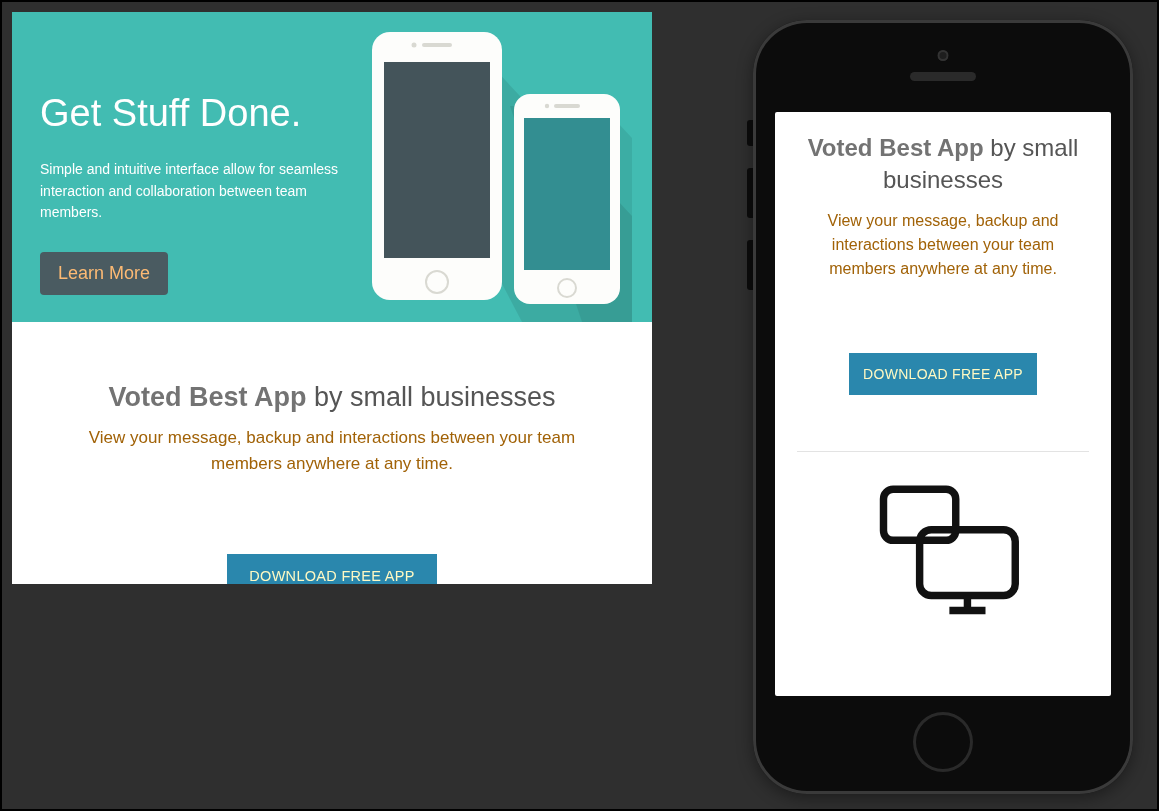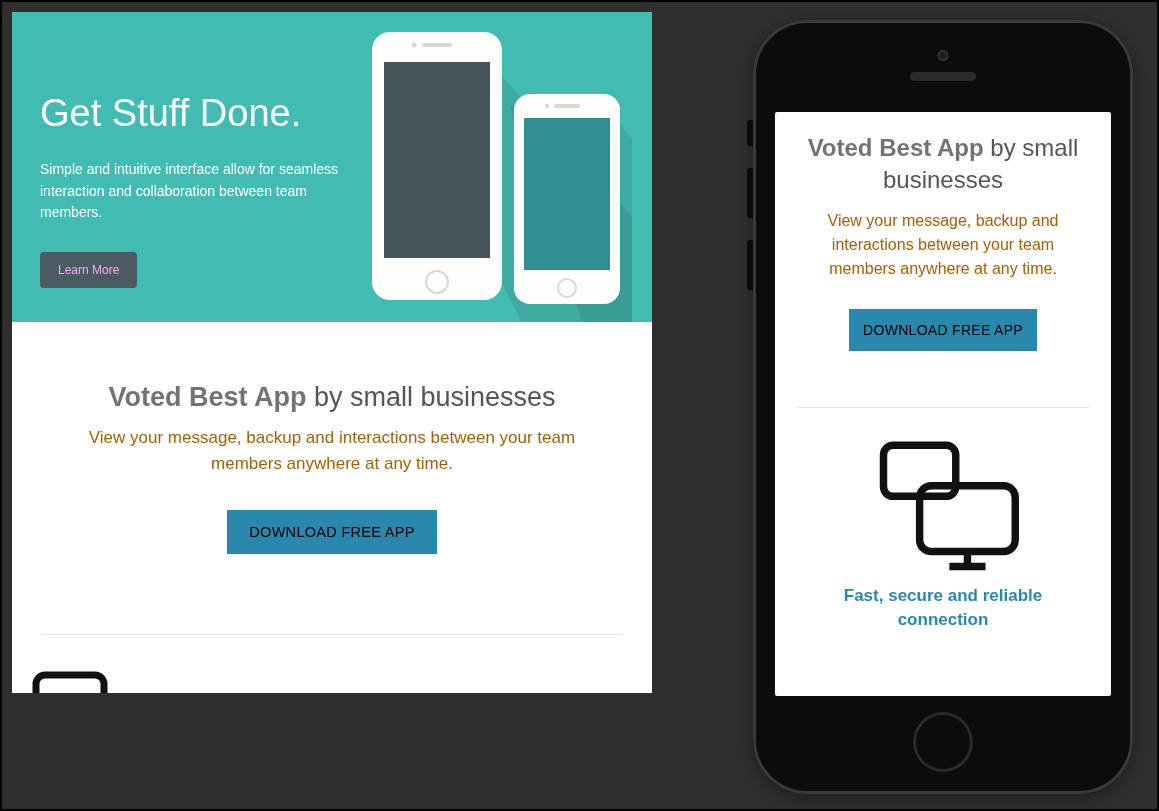--- a/index.html
+++ b/index.html
@@ -12,21 +12,21 @@
     position: relative;
     border: 2px solid #000;
   }
 
   
   .desktop-pane {
     position: absolute;
     left: 10px;
     top: 10px;
     width: 640px;
-    height: 681px;
+    height: 572px;
     background: #fff;
     overflow: hidden;
   }
 
   
   .hero {
     background: #42bcb2;
     color: #fff;
     padding: 30px 28px 0 28px;
     height: 310px;
@@ -41,24 +41,24 @@
   }
   .hero p {
     font-size: 14px;
     line-height: 1.55;
     max-width: 300px;
     margin-bottom: 28px;
   }
   .btn-learn {
     display: inline-block;
     background: #4a5b61;
-    color: #f0abfc;
+    color: #fdba74;
     border: none;
     padding: 11px 18px;
-    font-size: 12px;
+    font-size: 18px;
     border-radius: 4px;
     cursor: pointer;
   }
   .hero-phones {
     position: absolute;
     right: 20px;
     top: 14px;
     width: 300px;
     height: 296px;
     pointer-events: none;
@@ -79,26 +79,27 @@
   .section .sub {
     color: #a16207;
     font-size: 17px;
     line-height: 1.5;
     max-width: 520px;
     margin: 0 auto 34px;
   }
   .btn-download {
     display: inline-block;
     background: #2a87ad;
-    color: #000000;
+    color: #fef9c3;
     border: none;
     padding: 14px 22px;
     font-size: 14.5px;
     letter-spacing: .3px;
     cursor: pointer;
+    margin-top: 44px;
   }
   .divider {
     border: none;
     border-top: 1px solid #e3e3e3;
     margin: 50px 30px 34px;
   }
   .feature-icon { margin: 0 auto; }
 
   
   .phone-frame {
@@ -252,16 +253,15 @@
 
     <svg class="feature-icon" width="170" height="140" viewBox="0 0 160 130" style="display:block">
       <g fill="none" stroke="#111" stroke-width="7" stroke-linejoin="round">
         <rect x="24" y="6" width="68" height="48" rx="9"></rect>
         <rect x="58" y="44" width="90" height="62" rx="11"></rect>
         <line x1="103" y1="106" x2="103" y2="118"></line>
         <line x1="86" y1="120" x2="120" y2="120"></line>
       </g>
     </svg>
 
-    <div class="feature-title">Fast, secure and reliable connection</div>
 
   </div>
 </div>
 
 </body></html>

